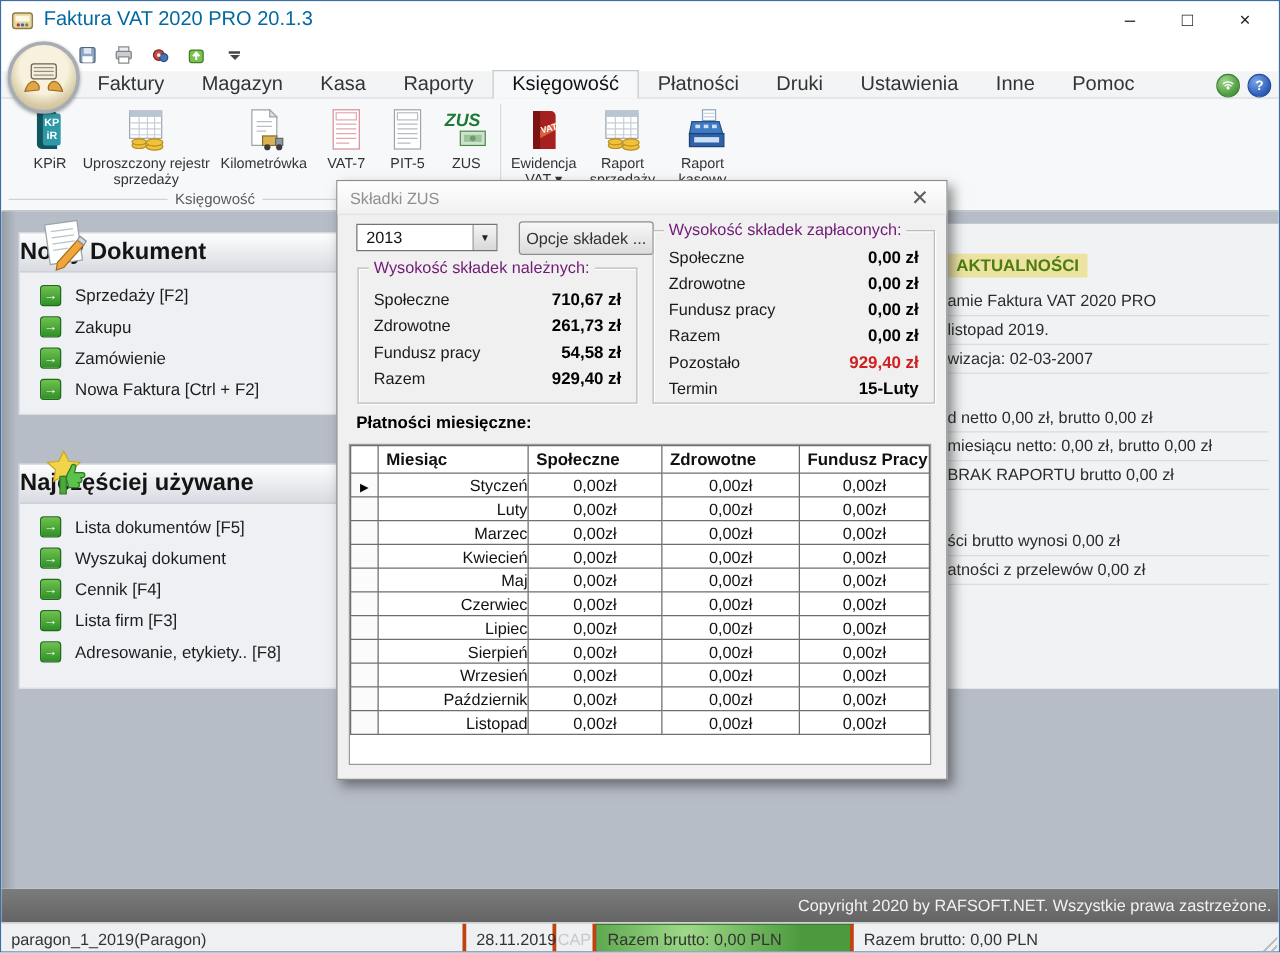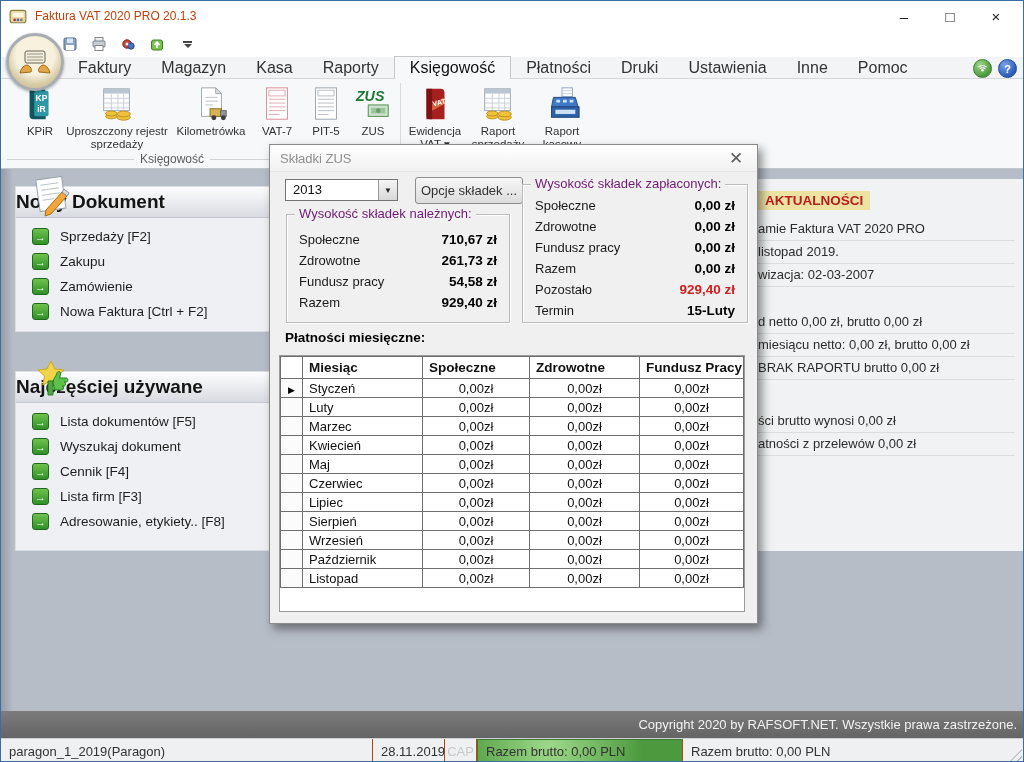--- a/index.html
+++ b/index.html
@@ -2,21 +2,21 @@
 <html><head>
 <meta charset="utf-8">
 <style>
   html,body{margin:0;padding:0;}
   body{font-family:"Liberation Sans", sans-serif; -webkit-font-smoothing:antialiased;}
   .screen{position:relative;width:1024px;height:762px;background:#fff;overflow:hidden;border:1px solid #3a6ea5;box-sizing:border-box;}
 
   
   .titlebar{height:30px;background:#fff;display:flex;align-items:center;position:relative;}
   .titlebar .appicon{width:18px;height:18px;margin:0 8px 0 8px;}
-  .titlebar .title{font-size:12px;color:#c2410c;}
+  .titlebar .title{font-size:16px;color:#0369a1;}
   .win-controls{position:absolute;right:4px;top:0;height:30px;display:flex;}
   .winbtn{width:46px;height:30px;display:flex;align-items:center;justify-content:center;font-size:15px;color:#222;cursor:default;}
 
   
   .quickbar{height:26px;background:#fff;display:flex;align-items:center;gap:12px;padding-left:60px;}
   .qicon{width:17px;height:17px;display:flex;align-items:center;justify-content:center;}
   .customize{display:flex;flex-direction:column;align-items:center;margin-left:6px;}
   .customize .bar{width:9px;border-top:2px solid #444;margin-bottom:1px;}
   .customize .tri{width:0;height:0;border-left:4px solid transparent;border-right:4px solid transparent;border-top:4px solid #444;}
 
@@ -51,21 +51,21 @@
   .panel{position:absolute;left:14px;width:266px;background:#eef0f4;border:1px solid #dadee3;box-sizing:border-box;}
   .panel-header{height:30px;background:linear-gradient(#fdfdfe,#d8dbe1);border-bottom:1px solid #c4c8ce;display:flex;align-items:center;font-weight:bold;font-size:19px;color:#141414;position:relative;}
   .panel-icon{position:absolute;left:12px;top:-15px;width:46px;height:46px;}
   .panel-items{padding-top:6px;}
   .side-item{height:25px;display:flex;align-items:center;gap:11px;padding-left:16px;font-size:13.5px;color:#1d1d1d;cursor:default;}
   .arrow-ic{width:17px;height:17px;border-radius:3px;background:linear-gradient(#6fc24d,#2f9027);border:1px solid #1f6b1b;color:#fff;font-size:11px;font-weight:bold;display:flex;align-items:center;justify-content:center;box-sizing:border-box;}
 
   
   .news{position:absolute;left:600px;top:10px;width:424px;height:372px;background:#f0f2f3;box-sizing:border-box;}
   .news-inner{margin-left:157px;margin-right:10px;}
-  .news-title{display:inline-block;margin-top:12px;background:#ece3a3;padding:2px 7px;font-weight:bold;font-size:13.5px;color:#b91c1c;}
+  .news-title{display:inline-block;margin-top:24px;background:#ece3a3;padding:2px 7px;font-weight:bold;font-size:13.5px;color:#4d7c0f;}
   .news-group{margin-top:8px;}
   .news-group.g2{margin-top:24px;}
   .news-group.g3{margin-top:30px;}
   .news-line{height:22px;line-height:22px;font-size:13px;color:#2c2c2c;border-bottom:1px solid #dadcde;white-space:nowrap;overflow:hidden;}
 
   
   .dialog{position:absolute;left:268px;top:143px;width:489px;height:480px;background:#f0f0f0;border:1px solid #8b8b8b;box-sizing:border-box;z-index:20;box-shadow:4px 5px 9px rgba(30,30,30,.5);}
   .dlg-title{height:26px;background:linear-gradient(#ffffff,#f1f1f1);border-bottom:1px solid #e4e4e4;display:flex;align-items:center;padding:0 10px;}
   .dlg-title-text{font-size:13px;color:#8f8f8f;flex:1;}
   .dlg-close{font-size:17px;color:#5f5f5f;width:22px;text-align:center;cursor:default;}
@@ -85,29 +85,29 @@
   .g-label{font-size:13px;color:#1a1a1a;}
   .g-value{font-size:13.5px;font-weight:bold;color:#000;}
   .gb2 .g-row:nth-of-type(5) .g-value{color:#cf2020;}
 
   .monthly-label{position:absolute;left:15px;top:158px;font-size:13.5px;font-weight:bold;color:#000;}
   .grid-wrap{position:absolute;left:9px;top:183px;width:466px;height:257px;background:#fff;border:1px solid #9a9a9a;box-sizing:border-box;overflow:hidden;}
   table.grid{border-collapse:collapse;width:464px;table-layout:fixed;}
   .grid th,.grid td{border:1px solid #6e6e6e;font-size:13px;color:#111;height:18px;padding:0;overflow:hidden;white-space:nowrap;}
   .grid th{font-size:13.5px;font-weight:bold;text-align:left;padding-left:6px;height:21px;}
   .grid th.sel{padding:0;}
-  .grid td.month{text-align:left;padding-left:6px;}
+  .grid td.month{text-align:right;padding-left:6px;}
   .grid td.num{text-align:center;}
   .grid td.sel{width:21px;background:#fbfbfb;text-align:center;}
   .grid tbody tr:first-of-type td.sel::after{content:"▶";font-size:9px;color:#000;}
 
   
   .copyrightbar{height:27px;background:linear-gradient(#7c7c7c,#646464);color:#f2f2f2;font-size:13px;line-height:27px;text-align:right;padding-right:6px;box-sizing:border-box;}
   .statusbar{height:25px;background:#eef0f1;border-top:1px solid #cdd1d4;display:flex;box-sizing:border-box;font-size:13px;color:#333;position:relative;}
-  .seg{border-right:1px solid #c2410c;display:flex;align-items:center;padding-left:8px;box-sizing:border-box;}
+  .seg{border-right:3px solid #c2410c;display:flex;align-items:center;padding-left:8px;box-sizing:border-box;}
   .seg.doc{width:372px;}
   .seg.date{width:72px;}
   .seg.cap{width:32px;color:#c9c9c9;justify-content:center;padding-left:0;}
   .seg.net{width:206px;}
   .seg.gross{flex:1;border-right:none;}
   .grip{position:absolute;right:1px;bottom:1px;width:13px;height:13px;
         background:repeating-linear-gradient(135deg,#b9bdc1 0 1.5px,transparent 1.5px 4.5px);
         clip-path:polygon(100% 0,100% 100%,0 100%);}
 </style>
 </head>

